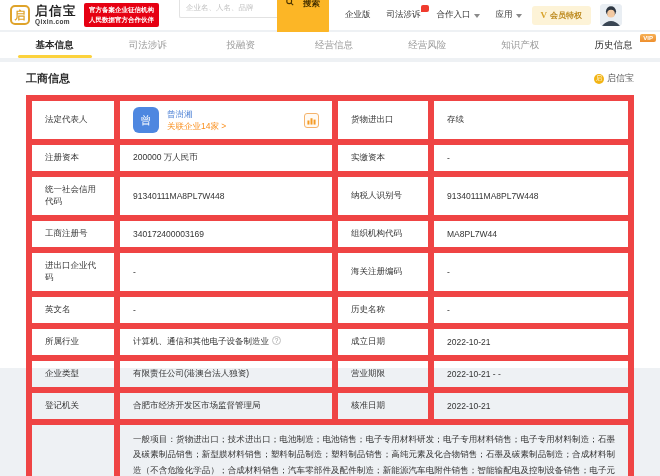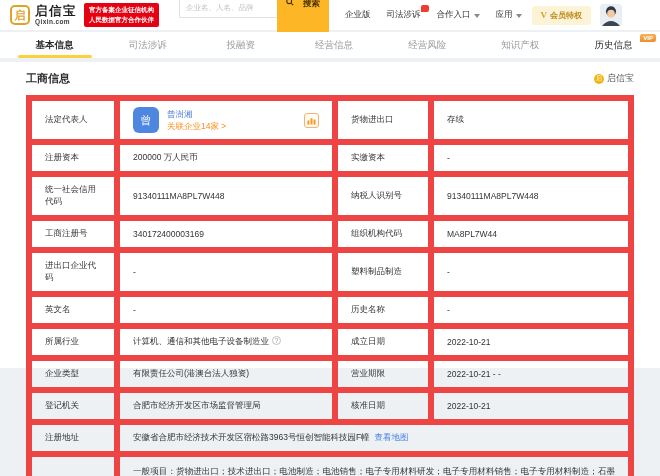--- a/index.html
+++ b/index.html
@@ -210,21 +210,21 @@
       </tr>
       <tr>
         <td class="lbl">工商注册号</td>
         <td>340172400003169</td>
         <td class="lbl">组织机构代码</td>
         <td>MA8PL7W44</td>
       </tr>
       <tr>
         <td class="lbl">进出口企业代码</td>
         <td>-</td>
-        <td class="lbl">塑料制品制造</td>
+        <td class="lbl">海关注册编码</td>
         <td>-</td>
       </tr>
       <tr>
         <td class="lbl">英文名</td>
         <td>-</td>
         <td class="lbl">历史名称</td>
         <td>-</td>
       </tr>
       <tr>
         <td class="lbl">所属行业</td>
@@ -240,26 +240,20 @@
         <td class="lbl">营业期限</td>
         <td>2022-10-21 - -</td>
       </tr>
       <tr>
         <td class="lbl">登记机关</td>
         <td>合肥市经济开发区市场监督管理局</td>
         <td class="lbl">核准日期</td>
         <td>2022-10-21</td>
       </tr>
 
-      <tr>
-        <td class="lbl">注册地址</td>
-        <td colspan="3">
-          <span>安徽省合肥市经济技术开发区宿松路3963号恒创智能科技园F幢</span><span class="map-link">查看地图</span>
-        </td>
-      </tr>
 
       <tr>
         <td class="lbl">经营范围</td>
         <td colspan="3" class="scope-val">一般项目：货物进出口；技术进出口；电池制造；电池销售；电子专用材料研发；电子专用材料销售；电子专用材料制造；石墨及碳素制品销售；新型膜材料销售；塑料制品制造；塑料制品销售；高纯元素及化合物销售；石墨及碳素制品制造；合成材料制造（不含危险化学品）；合成材料销售；汽车零部件及配件制造；新能源汽车电附件销售；智能输配电及控制设备销售；电子元器件零售；电子元器件批发；配电开关控制设备销售；增材制造装备制造；增材制造装备销售；电子元器件与机电组件设备制造；电子元器件与机电组件设备销售；机械电气设备制造；机械电气设备销售；电工机械专用设备制造；资源再生利用技术研发；模具制造；模具销售；软件开发；人工智能应用软件开发；软件销售；机械设备租赁；计算机及通讯设备租赁；仓储设备租赁服务；办公设备租赁服务；技术服务、技术开发、技术咨询、技术交流、技术转让、技术推广；污水处理及其再生利用；物业管理；人力资源服务（不含职业中介活动、劳务派遣服务）（除许可业务外，可自主依法经营法律法规非禁止或限制的项目）</td>
       </tr>
     </tbody>
   </table>
 </div>
 
 </body></html>

